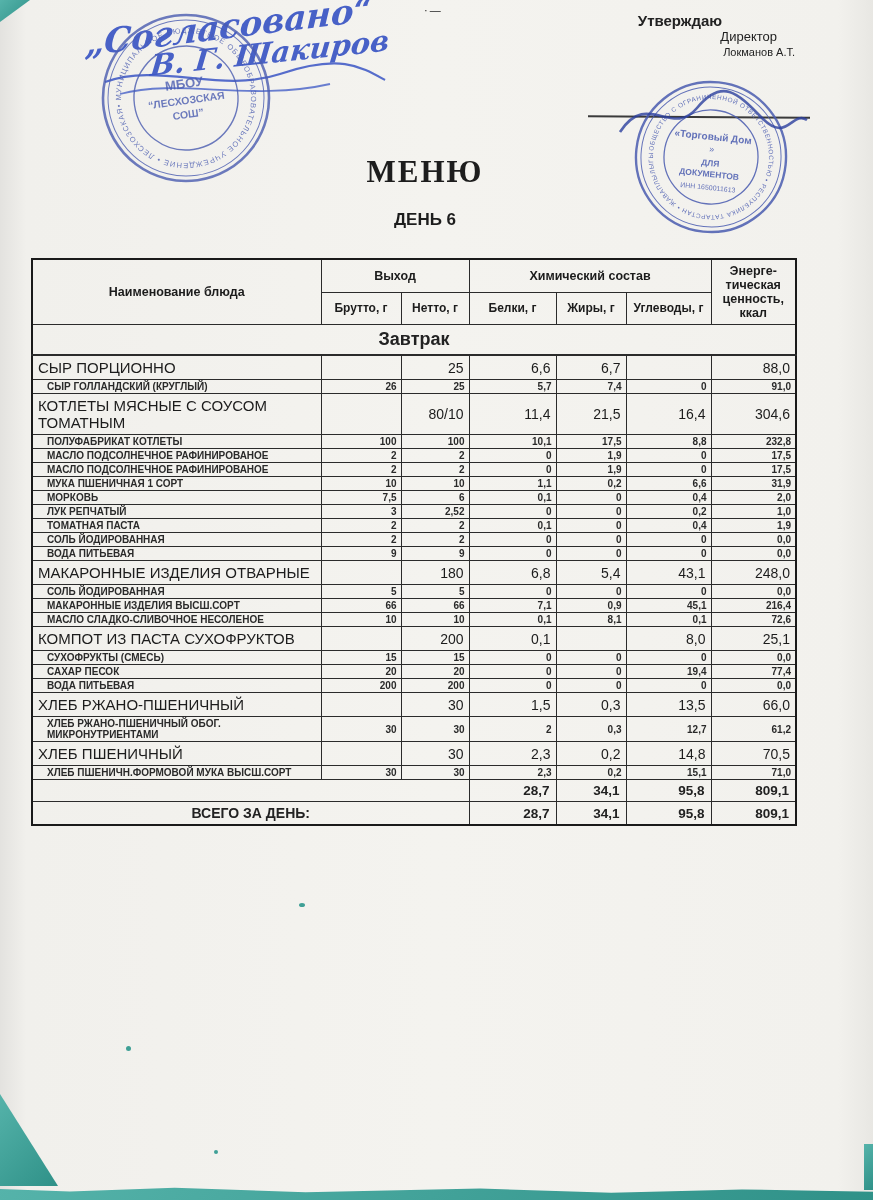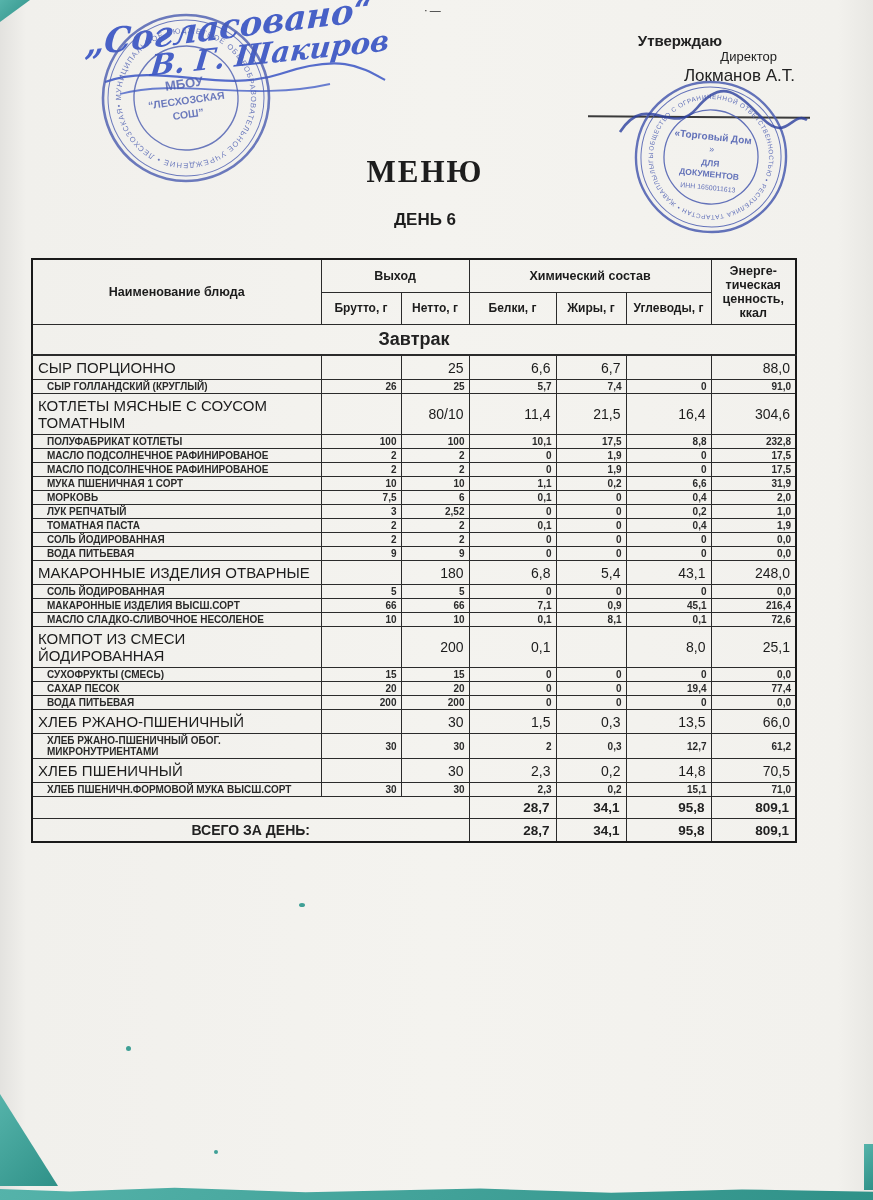--- a/index.html
+++ b/index.html
@@ -25,24 +25,24 @@
   .hw2{left:150px;top:36px;font-size:29px;transform:rotate(-6deg) skewX(-12deg);}
   .hw-underline{position:absolute;left:100px;top:50px;}
 
   
   .stamp{position:absolute;opacity:.8;}
   .stamp-left{left:100px;top:12px;width:172px;height:172px;transform:rotate(-8deg);}
   .stamp-right{left:632px;top:78px;width:158px;height:158px;transform:rotate(6deg);opacity:.85;}
   .stamp text{font-family:"Liberation Sans",sans-serif;}
 
   
-  .approve{position:absolute;left:555px;top:32px;width:250px;}
+  .approve{position:absolute;left:555px;top:12px;width:250px;}
   .approve .l1{font-weight:bold;font-size:15px;text-align:center;}
   .approve .l2{font-size:13px;text-align:right;padding-right:28px;}
-  .approve .l3{font-size:17px;text-align:right;padding-right:10px;margin-top:2px;}
+  .approve .l3{font-size:11px;text-align:right;padding-right:10px;margin-top:2px;}
   .sign-line{position:absolute;left:588px;top:116px;width:222px;height:2px;background:#3a3a3a;transform:rotate(.4deg);}
   .pen{position:absolute;left:612px;top:80px;}
 
   
   .titles{position:absolute;left:0;top:154px;width:850px;text-align:center;}
   .t-main{font-family:"Liberation Serif",serif;font-weight:bold;font-size:31px;letter-spacing:2px;color:#1d1d1d;}
   .t-sub{font-weight:bold;font-size:17px;margin-top:15px;color:#1d1d1d;}
   .t-day{font-weight:bold;font-size:17px;margin-top:20px;color:#1d1d1d;}
 
   
@@ -304,21 +304,21 @@
         <tr class="ingredient">
           <td class="col-name">МАСЛО СЛАДКО-СЛИВОЧНОЕ НЕСОЛЕНОЕ</td>
           <td class="col-brutto">10</td>
           <td class="col-netto">10</td>
           <td class="col-protein">0,1</td>
           <td class="col-fat">8,1</td>
           <td class="col-carbs">0,1</td>
           <td class="col-energy">72,6</td>
         </tr>
         <tr class="dish">
-          <td class="col-name">КОМПОТ ИЗ СМЕСИ ЙОДИРОВАННАЯ</td>
+          <td class="col-name">КОМПОТ ИЗ ПАСТА СУХОФРУКТОВ</td>
           <td class="col-brutto"></td>
           <td class="col-netto">200</td>
           <td class="col-protein">0,1</td>
           <td class="col-fat"></td>
           <td class="col-carbs">8,0</td>
           <td class="col-energy">25,1</td>
         </tr>
         <tr class="ingredient">
           <td class="col-name">СУХОФРУКТЫ (СМЕСЬ)</td>
           <td class="col-brutto">15</td>

